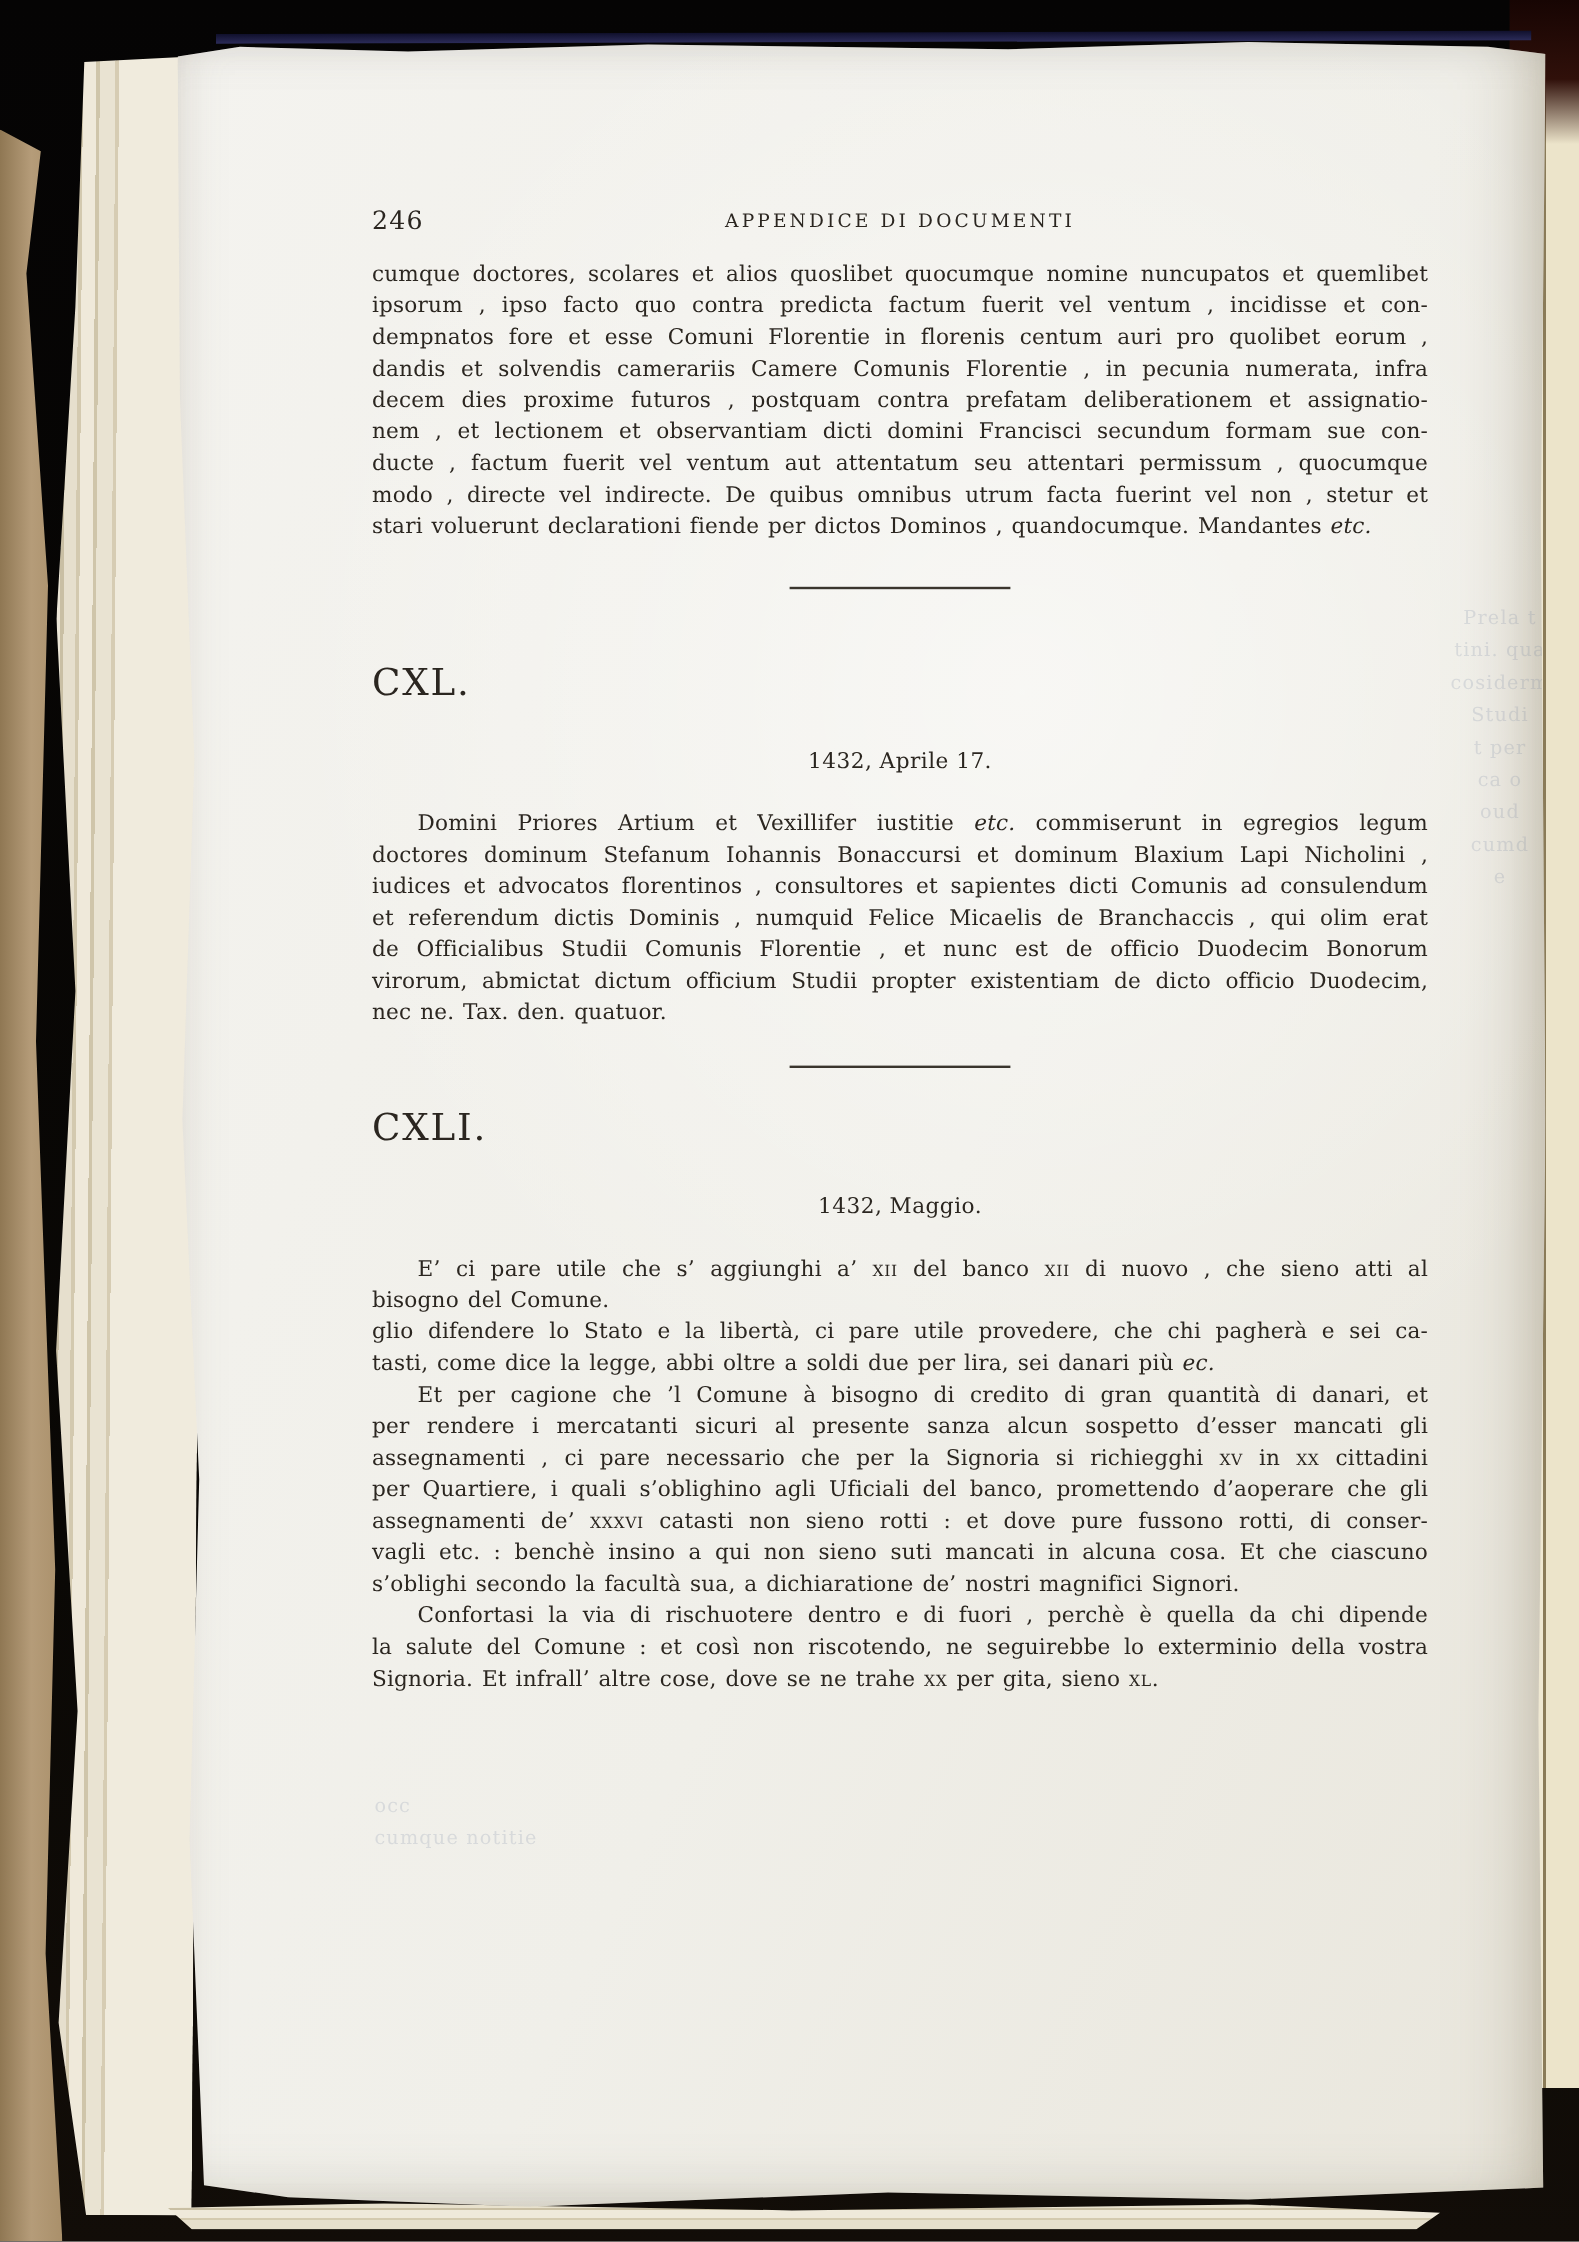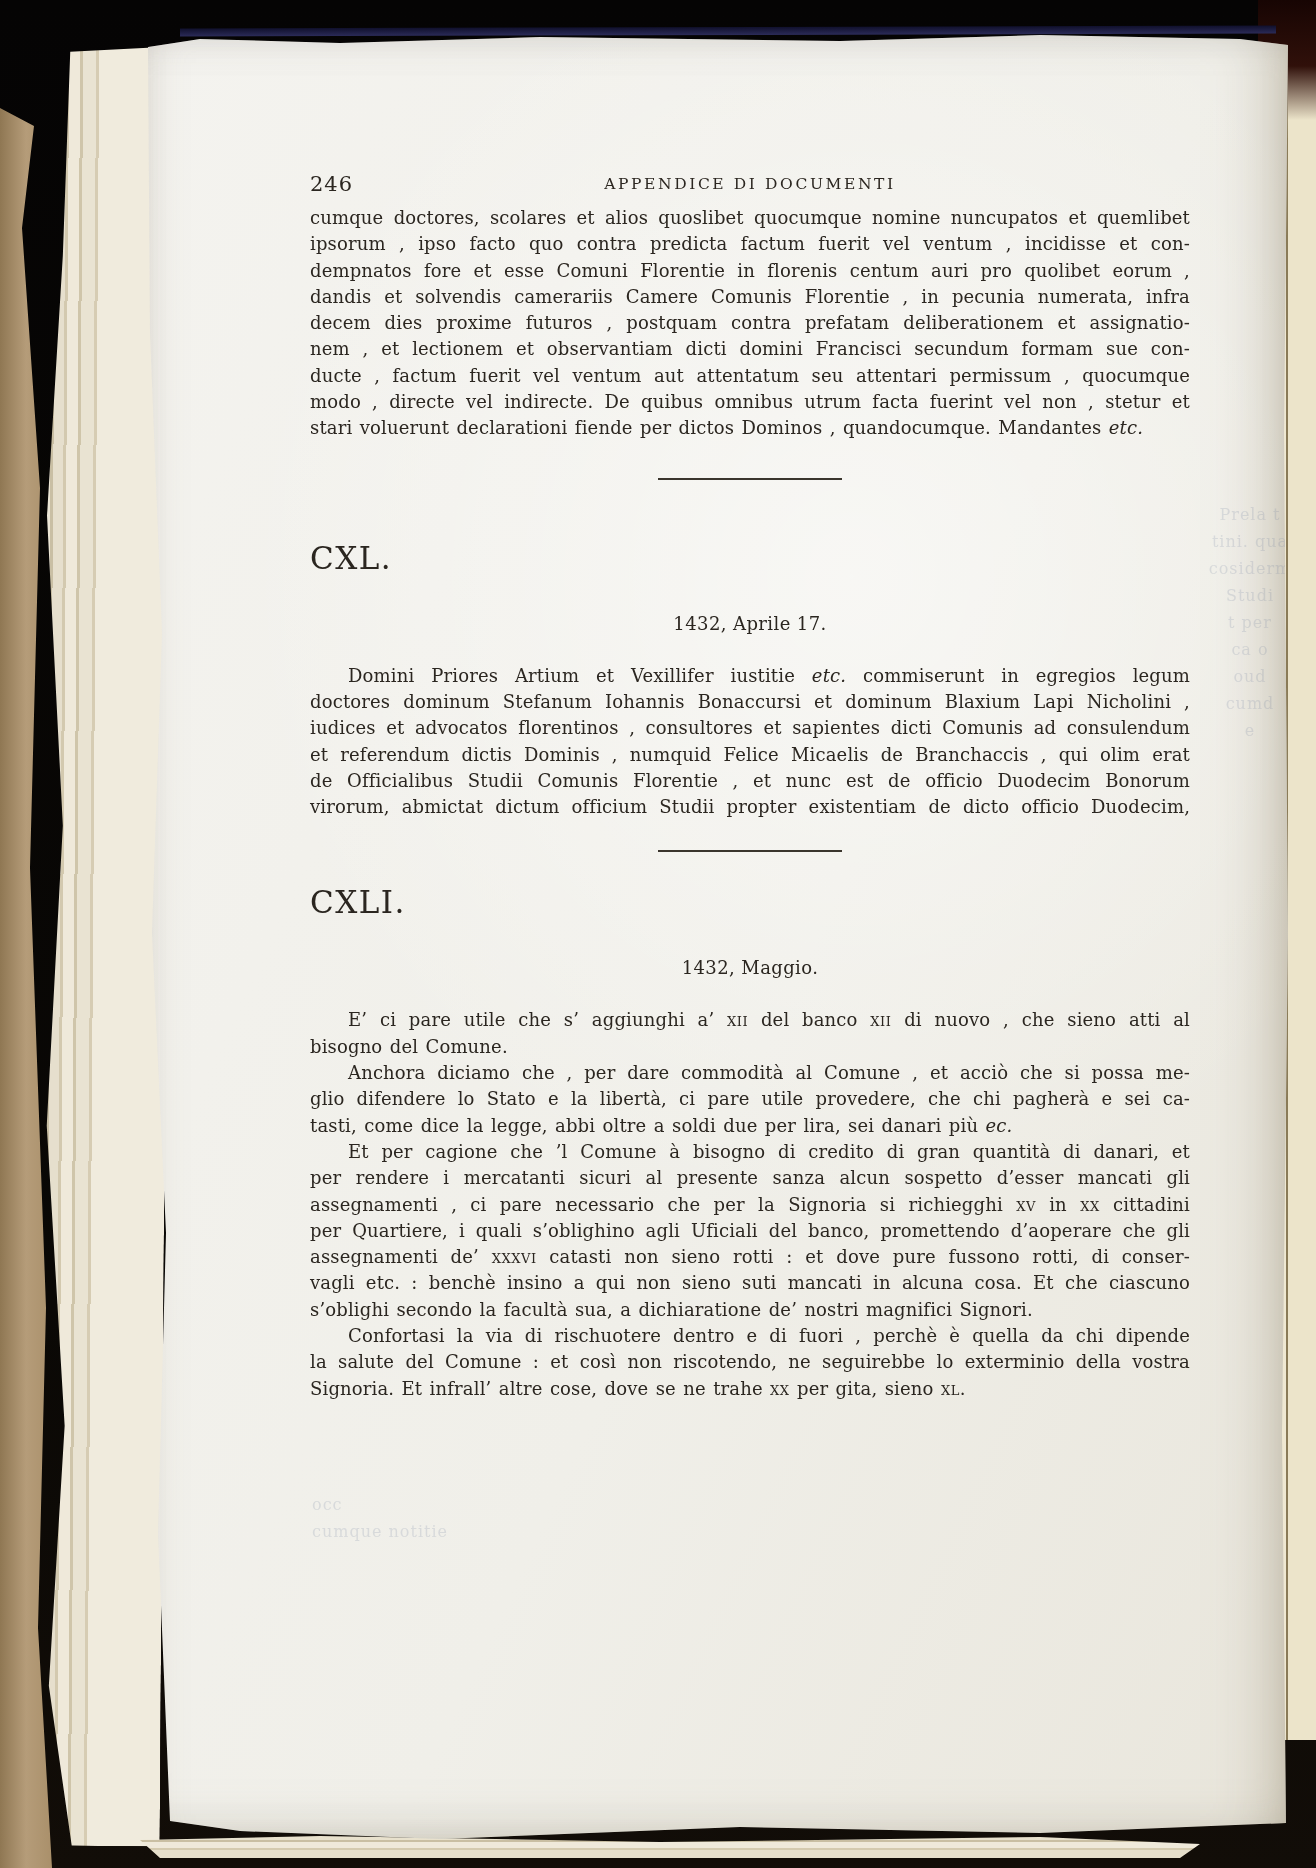--- a/index.html
+++ b/index.html
@@ -53,21 +53,21 @@
       inset 26px 0 50px -30px rgba(120,110,90,.35),
       inset 0 -40px 60px -40px rgba(130,120,95,.40),
       inset 0 30px 40px -30px rgba(150,150,160,.25);
     clip-path:polygon(8px 14px,60px 6px,200px 10px,400px 4px,700px 8px,900px 2px,1100px 6px,1148px 12px,
       1144px 400px,1148px 900px,1142px 1400px,1146px 1790px,
       900px 1800px,600px 1794px,300px 1806px,100px 1798px,30px 1788px,
       18px 1500px,26px 1200px,12px 900px,22px 600px,10px 300px);
   }
   .content{position:absolute;left:170px;top:137px;width:880px;}
   
-  .page-head{position:relative;height:30px;margin-bottom:5px;}
+  .page-head{position:relative;height:30px;margin-bottom:16px;}
   .page-number{position:absolute;left:0;top:2px;font-size:21px;letter-spacing:1px;}
   .running-title{position:absolute;left:0;right:0;top:5px;text-align:center;
     font-size:15.5px;font-weight:400;letter-spacing:2.6px;}
   .para{margin:0;font-size:18px;line-height:26.3px;letter-spacing:.15px;word-spacing:1.5px;}
   .line{text-align:justify;text-align-last:justify;}
   .line.last{text-align-last:left;}
   .line.indent{text-indent:38px;}
   .sc{font-variant:small-caps;letter-spacing:.5px;}
   em{font-style:italic;}
   .separator{width:184px;border:none;border-top:2px solid #3a352d;margin:36px auto 0 auto;}
@@ -119,34 +119,34 @@
     <div class="section-no">CXL.</div>
     <div class="section-date">1432, Aprile 17.</div>
     <div class="para body-block">
         <div>
           <div class="line indent">Domini Priores Artium et Vexillifer iustitie <em>etc.</em> commiserunt in egregios legum</div>
           <div class="line">doctores dominum Stefanum Iohannis Bonaccursi et dominum Blaxium Lapi Nicholini ,</div>
           <div class="line">iudices et advocatos florentinos , consultores et sapientes dicti Comunis ad consulendum</div>
           <div class="line">et referendum dictis Dominis , numquid Felice Micaelis de Branchaccis , qui olim erat</div>
           <div class="line">de Officialibus Studii Comunis Florentie , et nunc est de officio Duodecim Bonorum</div>
           <div class="line">virorum, abmictat dictum officium Studii propter existentiam de dicto officio Duodecim,</div>
+          <div class="line last">nec ne. Tax. den. quatuor.</div>
         </div>
       </div>
 
     <hr class="separator sep2">
 
     <div class="section-no second">CXLI.</div>
     <div class="section-date">1432, Maggio.</div>
     <div class="para body-block">
         <div>
           <div class="line indent">E’ ci pare utile che s’ aggiunghi a’ <span class="sc">xii</span> del banco <span class="sc">xii</span> di nuovo , che sieno atti al</div>
           <div class="line last">bisogno del Comune.</div>
         </div>
         <div>
-          <div class="line indent">Anchora diciamo che , per dare commodità al Comune , et acciò che si possa me-</div>
           <div class="line">glio difendere lo Stato e la libertà, ci pare utile provedere, che chi pagherà e sei ca-</div>
           <div class="line last">tasti, come dice la legge, abbi oltre a soldi due per lira, sei danari più <em>ec.</em></div>
         </div>
         <div>
           <div class="line indent">Et per cagione che ’l Comune à bisogno di credito di gran quantità di danari, et</div>
           <div class="line">per rendere i mercatanti sicuri al presente sanza alcun sospetto d’esser mancati gli</div>
           <div class="line">assegnamenti , ci pare necessario che per la Signoria si richiegghi <span class="sc">xv</span> in <span class="sc">xx</span> cittadini</div>
           <div class="line">per Quartiere, i quali s’oblighino agli Uficiali del banco, promettendo d’aoperare che gli</div>
           <div class="line">assegnamenti de’ <span class="sc">xxxvi</span> catasti non sieno rotti : et dove pure fussono rotti, di conser-</div>
           <div class="line">vagli etc. : benchè insino a qui non sieno suti mancati in alcuna cosa. Et che ciascuno</div>

